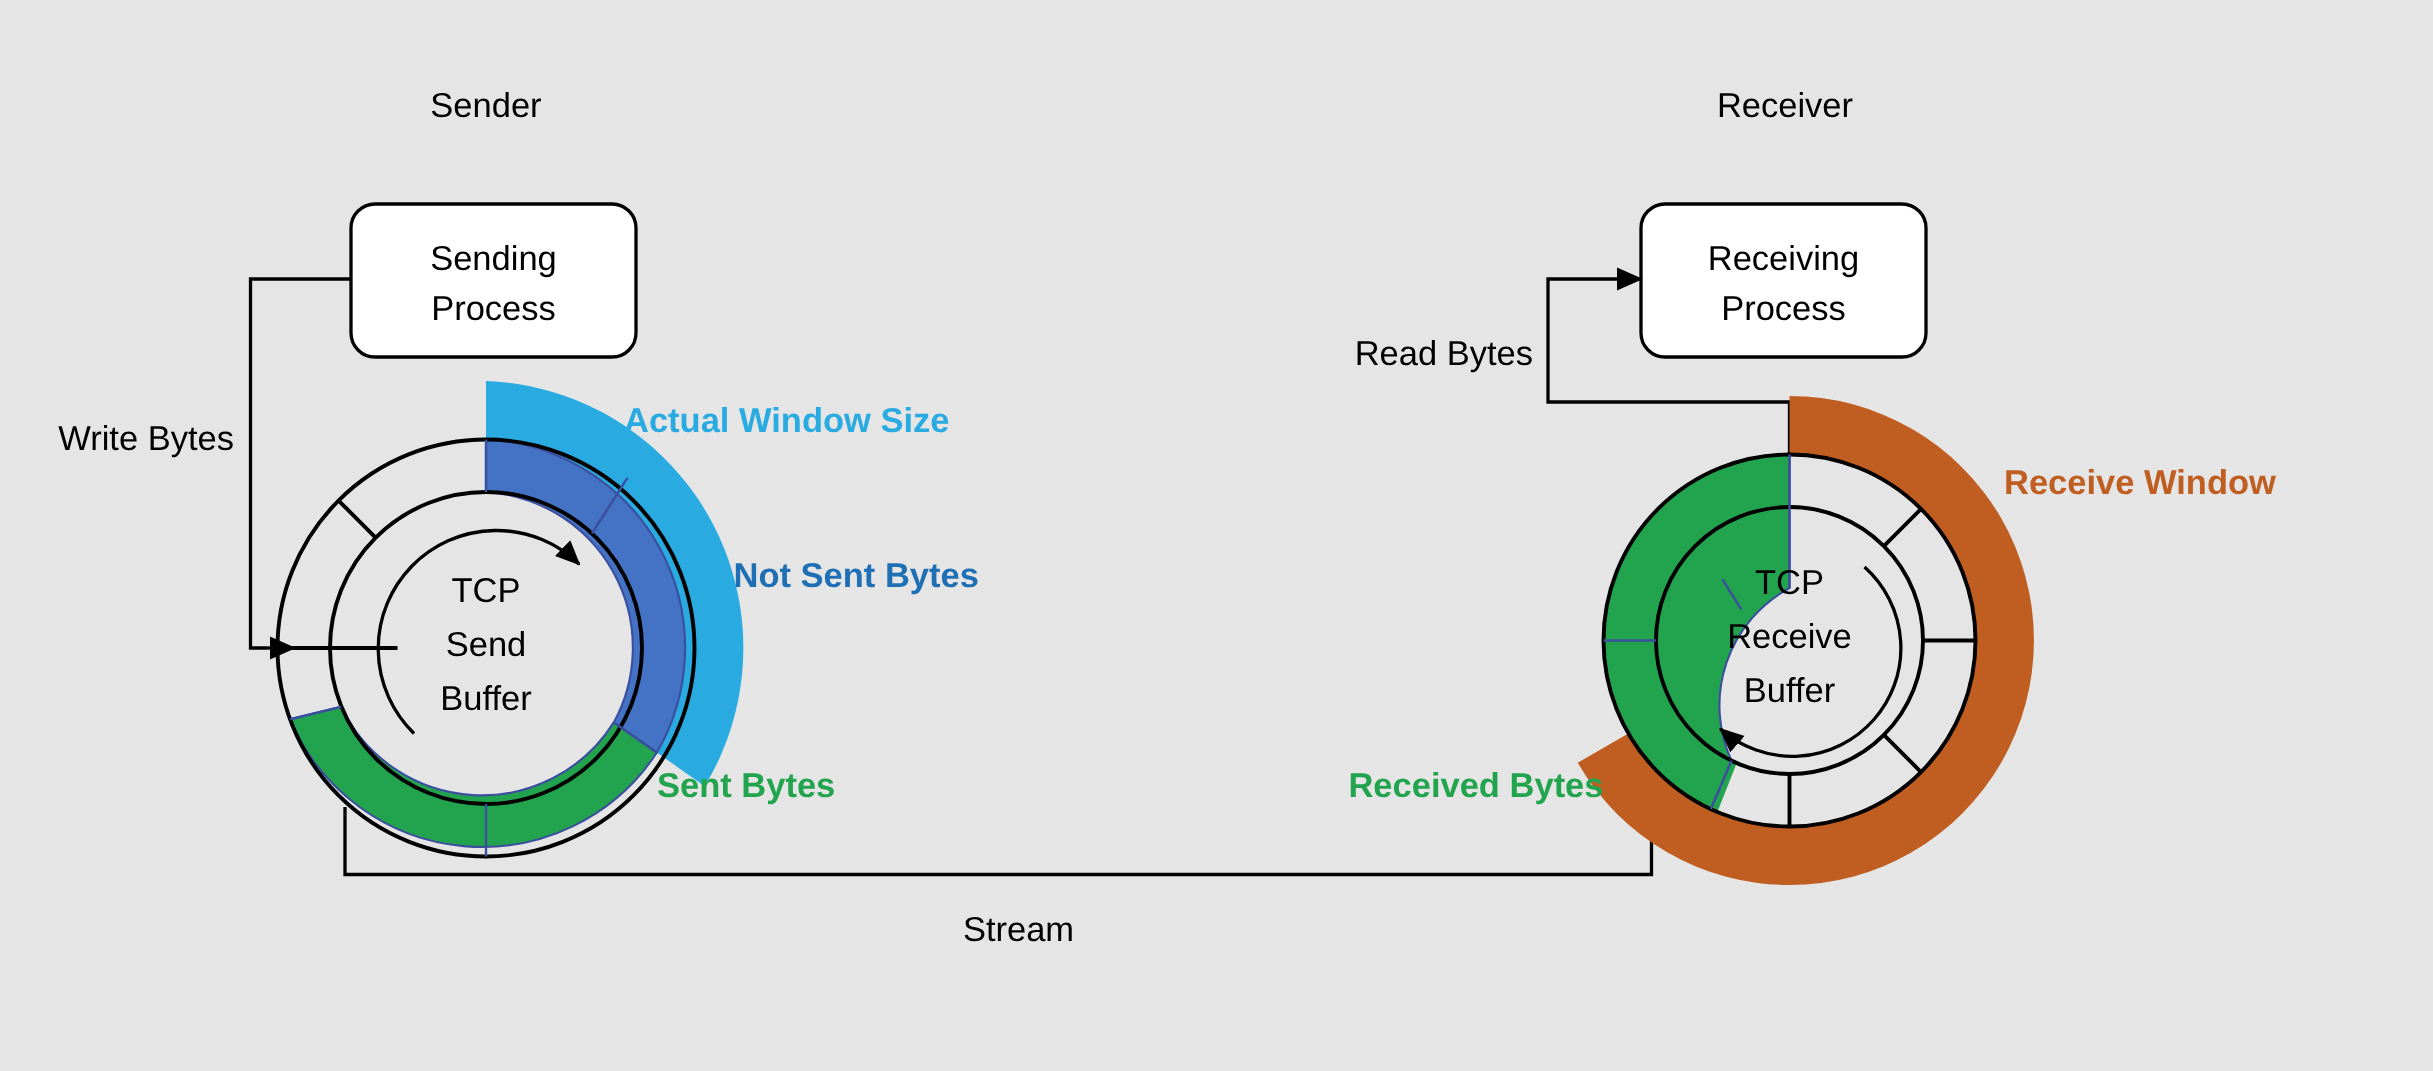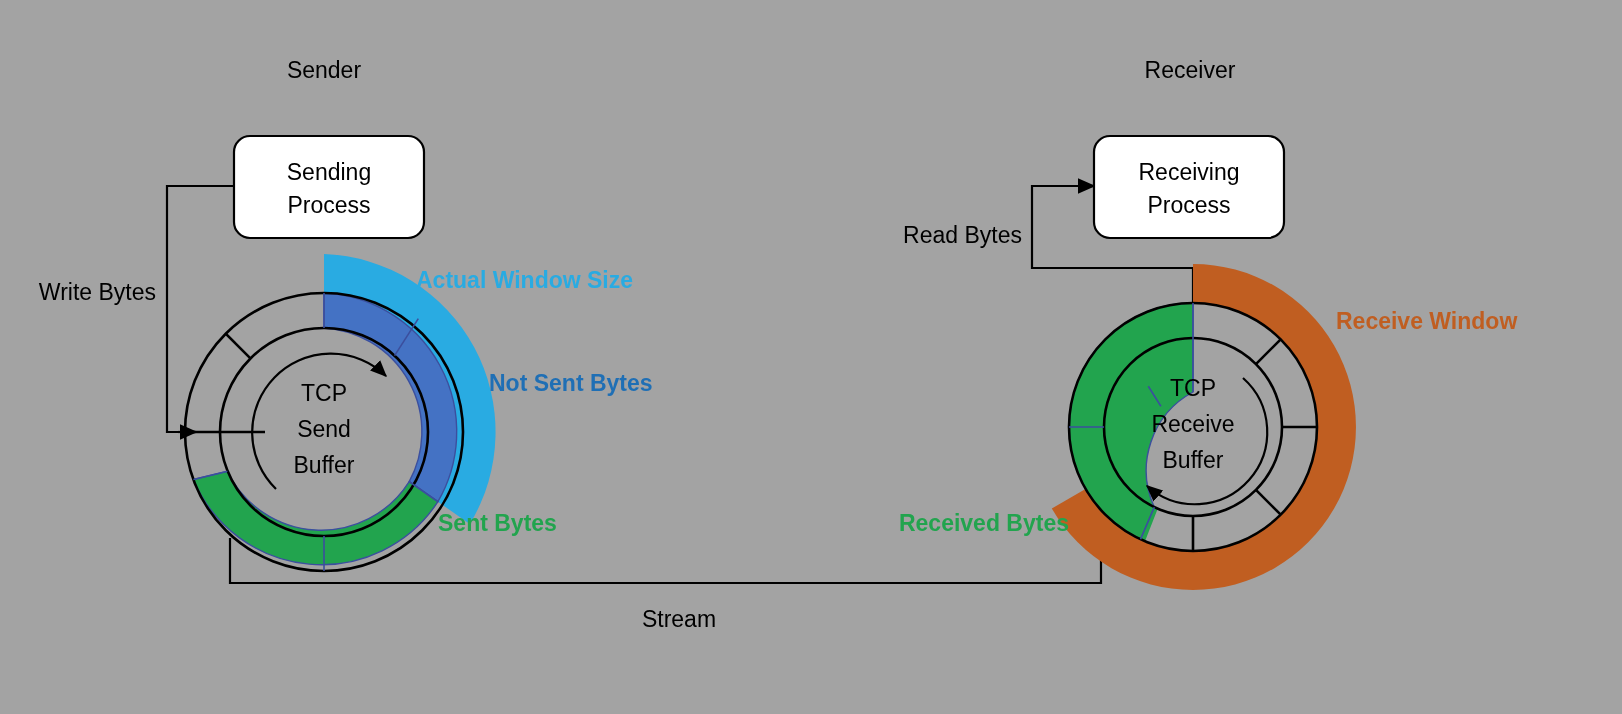--- a/index.html
+++ b/index.html
@@ -1,18 +1,18 @@
 <!DOCTYPE html>
 <html><head>
 <meta charset="utf-8">
 <style>
   html,body{margin:0;padding:0;background:#ffffff;}
   body{width:1622px;height:714px;overflow:hidden;
        font-family:"Liberation Sans","DejaVu Sans",sans-serif;}
-  #stage{position:relative;width:1622px;height:714px;background:#a3a3a3;text-align:center;}
+  #stage{position:relative;width:1622px;height:714px;background:#e5e5e5;text-align:center;}
   svg#diagram{position:absolute;left:0;top:0;width:1622px;height:714px;}
   .plain{font-family:"Liberation Sans","DejaVu Sans",sans-serif;
          font-size:23px;fill:#000;font-weight:400;}
   .boldlbl{font-family:"Liberation Sans","DejaVu Sans",sans-serif;
          font-size:23px;font-weight:bold;}
   .ctr{text-anchor:middle;}
   .lft{text-anchor:start;}
   .rgt{text-anchor:end;}
   .boxtxt{font-family:"Liberation Sans","DejaVu Sans",sans-serif;
           font-size:23px;fill:#000;text-anchor:middle;}

